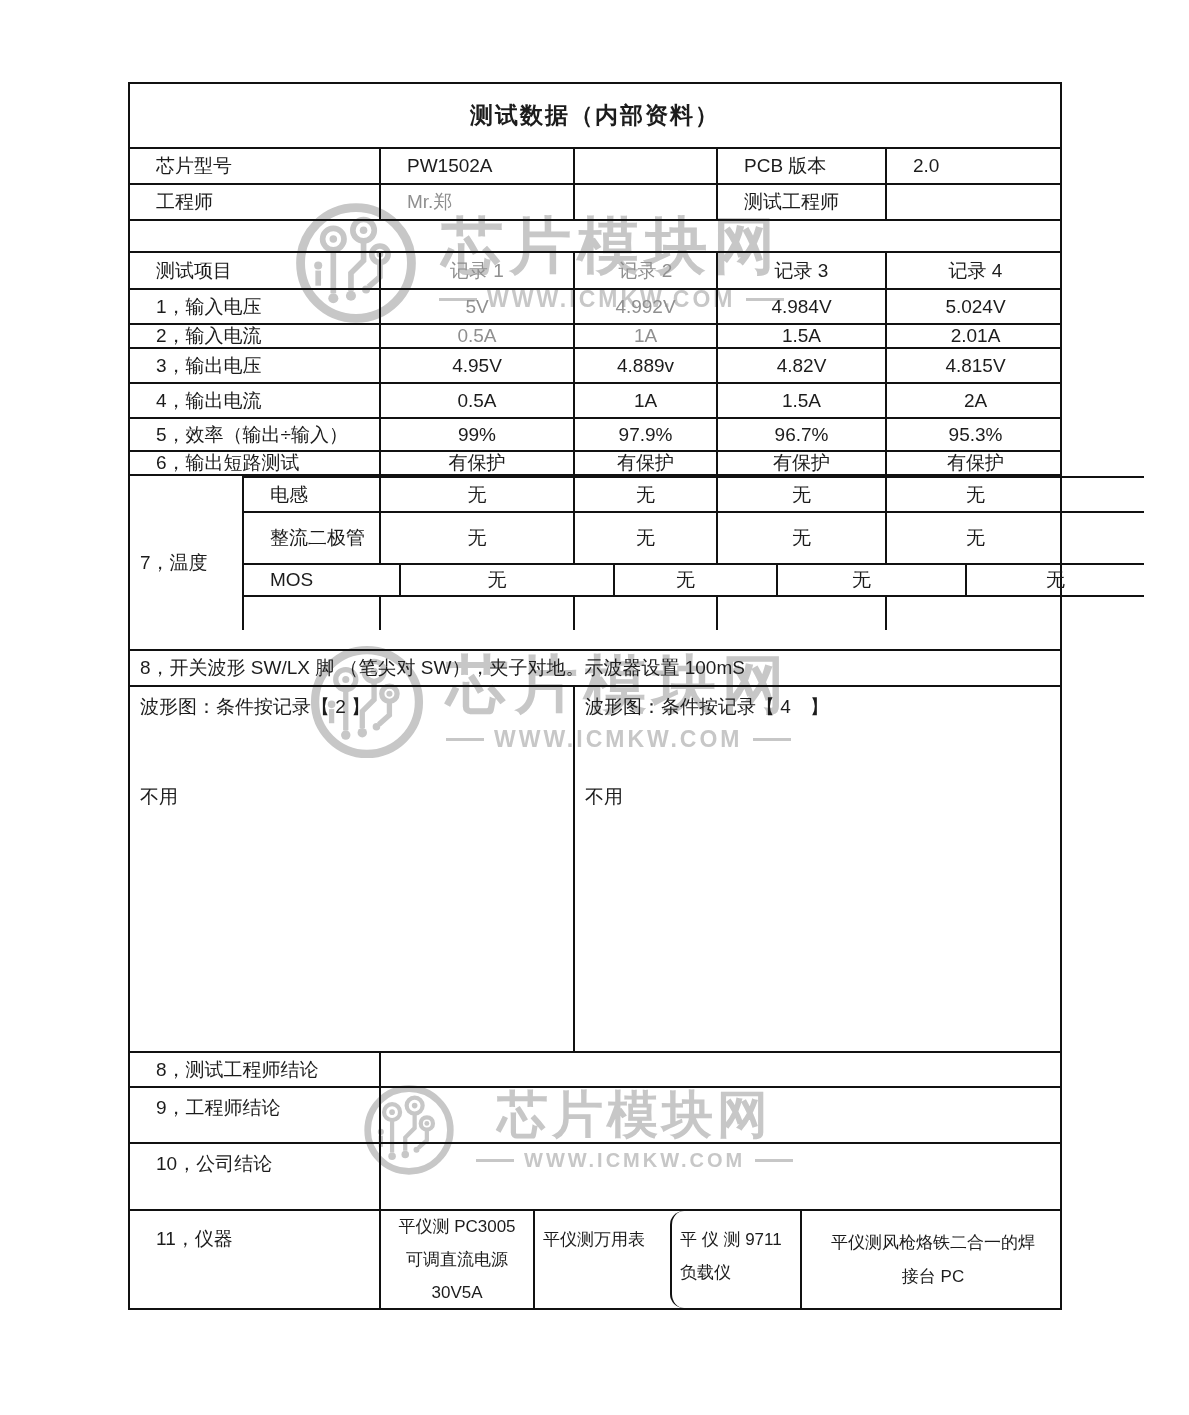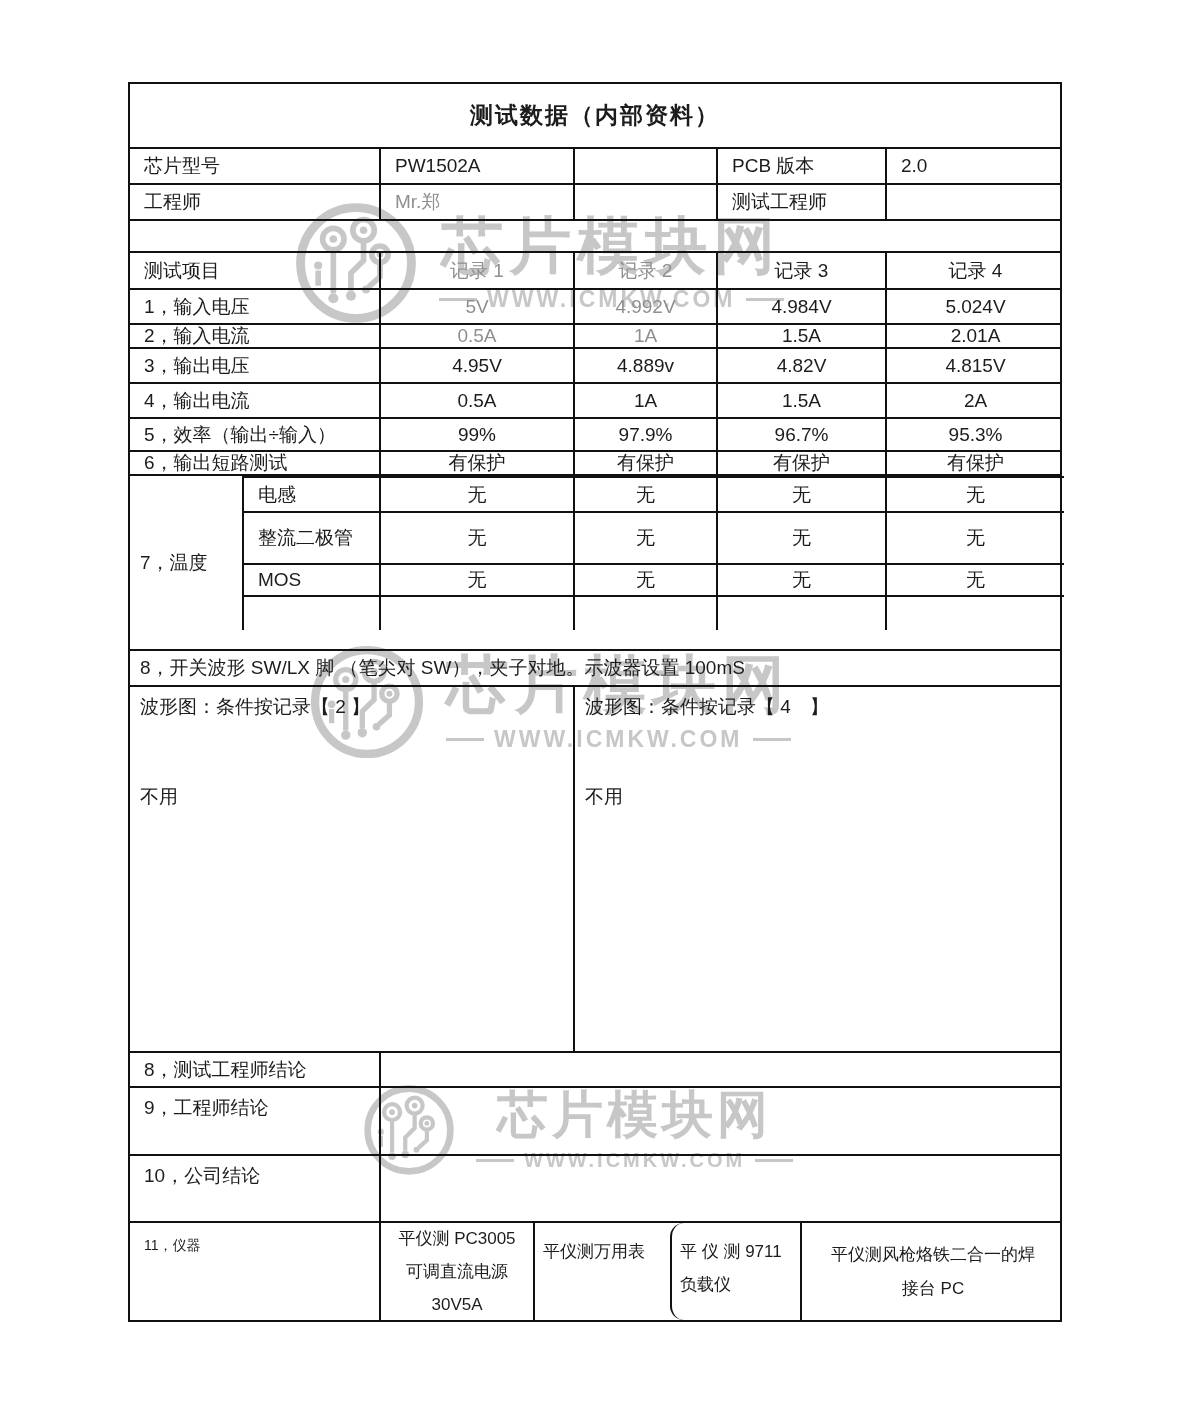--- a/index.html
+++ b/index.html
@@ -47,38 +47,38 @@
     border:2px solid #111;
     z-index:1;
     font-size:19px;
     box-sizing:border-box;
     background:transparent;
   }
   .row{display:flex;align-items:center;border-top:2px solid #111;box-sizing:border-box;}
   .row.first{border-top:none;}
   .cell{box-sizing:border-box;height:100%;display:flex;align-items:center;border-left:2px solid #111;overflow:hidden;}
   .cell.firstc{border-left:none;}
-  .cell.lbl{padding-left:14px;}
+  .cell.lbl{padding-left:26px;}
   .cell.val{justify-content:center;text-align:right;}
   .muted{color:#8f8f8f;}
   .w137{width:137px;flex:none;}
   .w249{width:249px;flex:none;}
   .w194{width:194px;flex:none;}
   .w143{width:143px;flex:none;}
   .w169{width:169px;flex:none;}
   .w179{width:179px;flex:none;}
   .w443{width:443px;flex:none;}
   .w491{width:491px;flex:none;}
   .w154{width:154px;flex:none;}
   .w130{width:130px;flex:none;border-radius:14px;}
   .w264{width:264px;flex:none;}
 
   .title-row{height:63px;justify-content:center;font-size:23px;font-weight:bold;letter-spacing:2px;}
   .h36{height:36px;}
-  .h32{height:32px;}
+  .h32{height:32px;gap:20px;}
   .h37{height:37px;}
   .h35{height:35px;}
   .h34{height:24px;}
   .h33{height:33px;}
 
   
   .temp-block{display:flex;align-items:stretch;border-top:2px solid #111;height:175px;box-sizing:border-box;}
   .temp-left{width:112px;flex:none;display:flex;align-items:center;padding-left:10px;box-sizing:border-box;}
   .temp-rows{flex:1;display:flex;flex-direction:column;}
   .temp-row{display:flex;align-items:center;border-top:2px solid #111;box-sizing:border-box;}
@@ -87,29 +87,29 @@
 
   
   .wave-note{height:36px;}
   .wave-note .cell{width:100%;padding-left:10px;}
   .wave-row{height:366px;align-items:stretch;}
   .wave-cell{display:flex;flex-direction:column;align-items:flex-start;padding:5px 0 0 10px;}
   .wave-heading{line-height:30px;}
   .wave-body{margin-top:62px;}
 
   
-  .h68{height:68px;text-align:right;}
+  .h68{height:56px;text-align:right;}
   .h67{height:67px;}
   .concl-label{align-self:stretch;display:flex;align-items:flex-start;padding-top:7px;}
   .h35 .concl-label{align-items:center;padding-top:0;}
 
   
   .instr-row{height:99px;align-items:stretch;font-size:17px;}
   .instr-row .cell{white-space:pre-line;line-height:1.95;}
-  .instr-label{align-items:flex-start;padding-top:9px;font-size:14px;border-radius:26px;}
+  .instr-label{align-items:flex-start;padding-top:9px;font-size:19px;border-radius:26px;}
   .instr-center{justify-content:center;text-align:center;}
   .instr-left{padding-left:8px;align-items:flex-start;padding-top:12px;}
 </style>
 </head>
 <body>
 
 <div class="page">
 
   <div class="watermark wm1">
     <svg class="wm-logo" viewBox="0 0 100 100">

